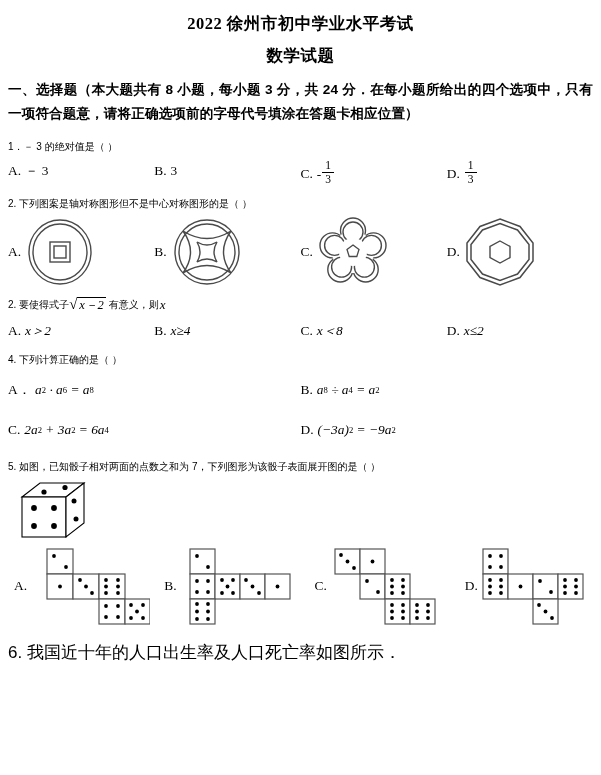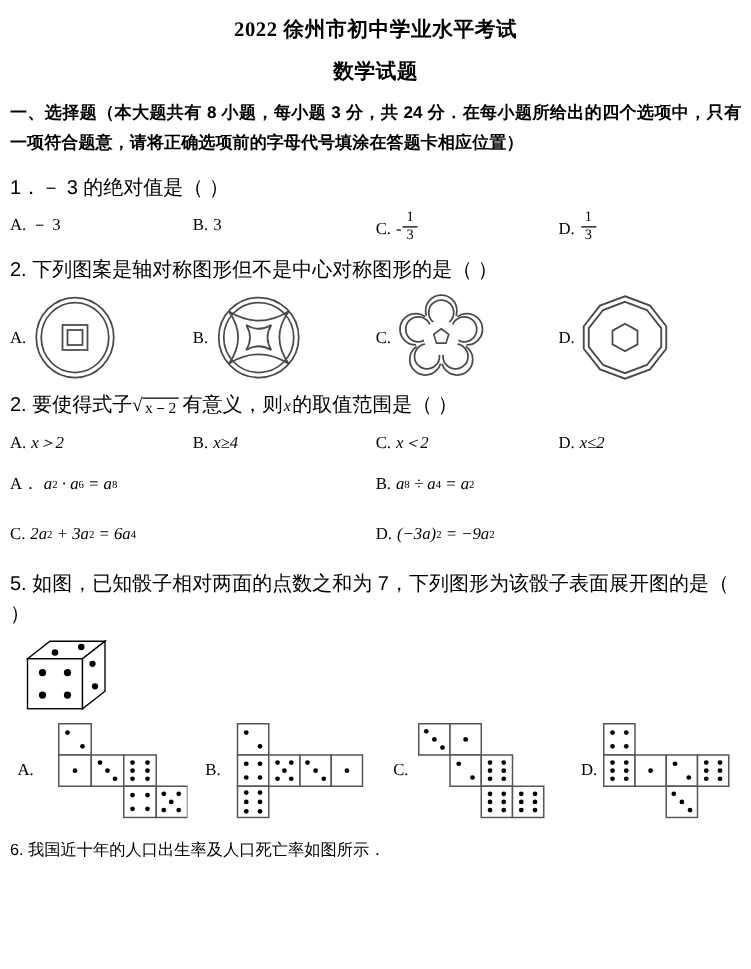--- a/index.html
+++ b/index.html
@@ -25,21 +25,21 @@
     text-align: center;
     font-family: Liberation Serif, serif;
     font-weight: bold;
     font-size: 16.5px;
     letter-spacing: 0.5px;
     margin: 12px 0 0 0;
     line-height: 1.4;
   }
   .title-sub {
     text-align: center;
-    font-family: Liberation Serif, serif;
+    font-family: Liberation Mono, monospace;
     font-weight: bold;
     font-size: 16.5px;
     letter-spacing: 0.5px;
     margin: 10px 0 0 0;
     line-height: 1.4;
   }
   .section-head {
     font-family: "Liberation Sans", sans-serif;
     font-weight: bold;
     font-size: 13.6px;
@@ -49,21 +49,21 @@
     letter-spacing: 0.1px;
   }
   .q {
     margin: 9px 8px 0 8px;
     font-size: 13.2px;
     line-height: 1.5;
     font-family: "Liberation Serif", serif;
   }
   .q-text {
     font-family: "Liberation Sans", sans-serif;
-    font-size: 16px;
+    font-size: 10px;
   }
   .opts-row {
     display: flex;
     margin: 7px 8px 0 8px;
     font-size: 13.2px;
     align-items: flex-start;
   }
   .opt {
     flex: 0 0 25%;
     display: flex;
@@ -123,20 +123,21 @@
     top: 1px;
   }
   .sqrt-sym {
     font-size: 15px;
     font-style: normal;
     line-height: 1;
   }
   .sqrt-body {
     border-top: 1px solid #000;
     padding: 0 2px;
+    font-style: italic;
     font-size: 12.5px;
     line-height: 1.25;
   }
   .figs-row-2 {
     display: flex;
     margin: 4px 8px 0 8px;
   }
   .fig-cell {
     flex: 0 0 25%;
     display: flex;
@@ -159,21 +160,21 @@
     display: flex;
     align-items: center;
     justify-content: flex-start;
   }
   .net-cell .opt-label {
     font-size: 13.4px;
     margin: 0 3px 0 14px;
   }
   .q6 {
     margin: 16px 8px 0 8px;
-    font-size: 13px;
+    font-size: 17px;
     font-family: "Liberation Sans", sans-serif;
   }
   svg { display: block; }
 </style>
 </head>
 <body>
 
 <div class="page">
 
   <div class="title-main">2022  徐州市初中学业水平考试</div>
@@ -271,41 +272,41 @@
   </div>
 
   <div class="q" style="display:flex;align-items:center;gap:0;margin-top:6px;">
     <span class="q-text">2. 要使得式子</span>
     <span class="sqrt-wrap">
       <span class="sqrt-sym">√</span>
       <span class="sqrt-body">x－2</span>
     </span>
     <span class="q-text" style="margin-left:3px;">有意义，则</span>
     <span style="font-style:italic;font-family:'Liberation Serif',serif;font-size:13px;margin:0 1px;">x</span>
-    <span class="q-text">的取值范围是（   ）</span>
   </div>
   <div class="opts-row">
     <div class="opt">
       <span class="opt-label">A.</span>
       <span class="opt-body">x＞2</span>
     </div>
     <div class="opt">
       <span class="opt-label">B.</span>
       <span class="opt-body">x≥4</span>
     </div>
     <div class="opt">
       <span class="opt-label">C.</span>
-      <span class="opt-body">x＜2</span>
+      <span class="opt-body">x＜8</span>
     </div>
     <div class="opt">
       <span class="opt-label">D.</span>
       <span class="opt-body">x≤2</span>
     </div>
   </div>
 
+  <div class="q q-text" style="margin-top:11px;">4. 下列计算正确的是（      ）</div>
   <div class="opts-row" style="margin-top:10px;">
     <div class="opt-half">
       <span class="opt-label">A．</span>
       <span class="opt-body">
         <i>a</i><span class="sup">2</span>&nbsp;·&nbsp;<i>a</i><span class="sup">6</span>&nbsp;=&nbsp;<i>a</i><span class="sup">8</span>
       </span>
     </div>
     <div class="opt-half">
       <span class="opt-label">B.</span>
       <span class="opt-body">

